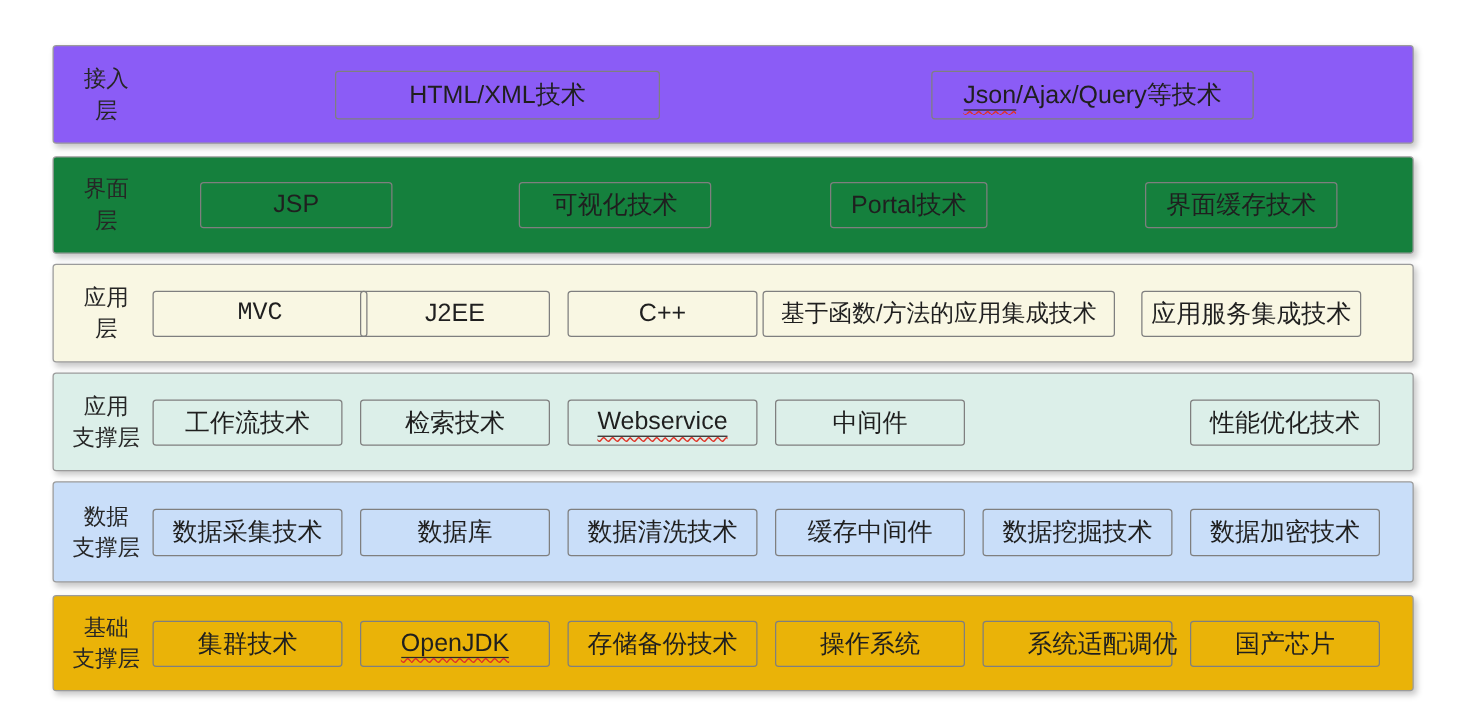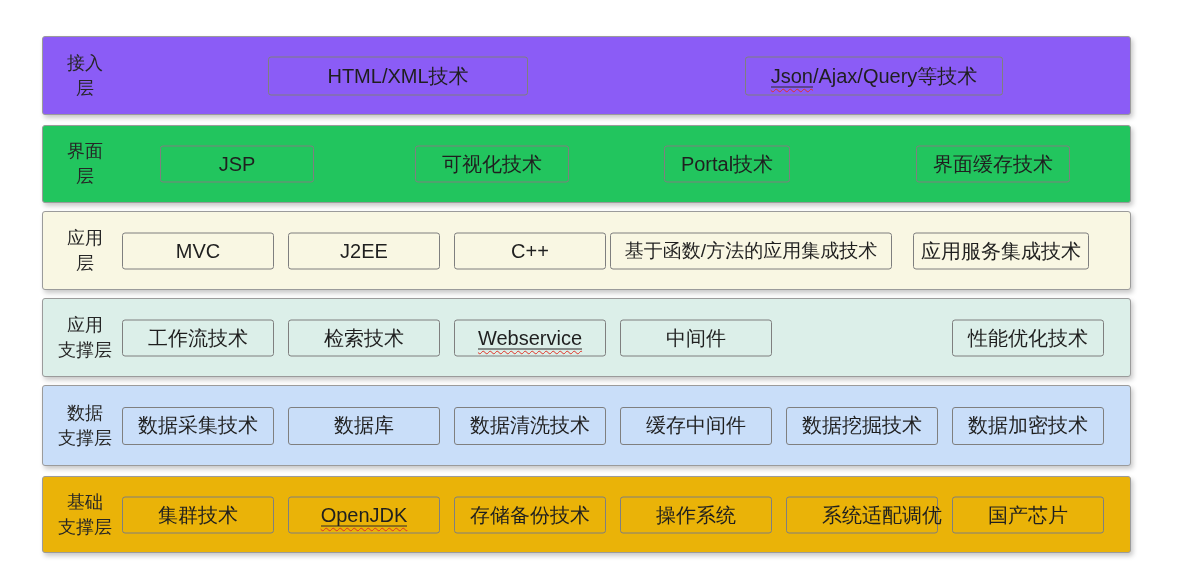--- a/index.html
+++ b/index.html
@@ -66,21 +66,21 @@
         <div>接入</div>
         <div>层</div>
       </div>
       <div class="tech-box" style="left: 225px; width: 260px; height: 39px;">
         <span>HTML/XML技术</span>
       </div>
       <div class="tech-box" style="left: 702px; width: 258px; height: 39px;">
         <span><span class="misspelled">Json</span>/Ajax/Query等技术</span>
       </div>
     </div>
-    <div class="band" style="top: 125px; height: 78px; background: #22c55e;">
+    <div class="band" style="top: 125px; height: 78px; background: #15803d;">
       <div class="band-label">
         <div>界面</div>
         <div>层</div>
       </div>
       <div class="tech-box" style="left: 117px; width: 154px; height: 37px;">
         <span>JSP</span>
       </div>
       <div class="tech-box" style="left: 372px; width: 154px; height: 37px;">
         <span>可视化技术</span>
       </div>
@@ -89,21 +89,21 @@
       </div>
       <div class="tech-box" style="left: 873px; width: 154px; height: 37px;">
         <span>界面缓存技术</span>
       </div>
     </div>
     <div class="band" style="top: 211px; height: 79px; background: rgb(249, 247, 227);">
       <div class="band-label">
         <div>应用</div>
         <div>层</div>
       </div>
-      <div class="tech-box" style="left: 79px; width: 152px; height: 37px;">
+      <div class="tech-box" style="left: 79px; width: 172px; height: 37px; font-family: Liberation Mono, monospace;">
         <span>MVC</span>
       </div>
       <div class="tech-box" style="left: 245px; width: 152px; height: 37px;">
         <span>J2EE</span>
       </div>
       <div class="tech-box" style="left: 411px; width: 152px; height: 37px;">
         <span>C++</span>
       </div>
       <div class="tech-box" style="left: 567px; width: 282px; height: 37px; font-size: 19px;">
         <span>基于函数/方法的应用集成技术</span>

